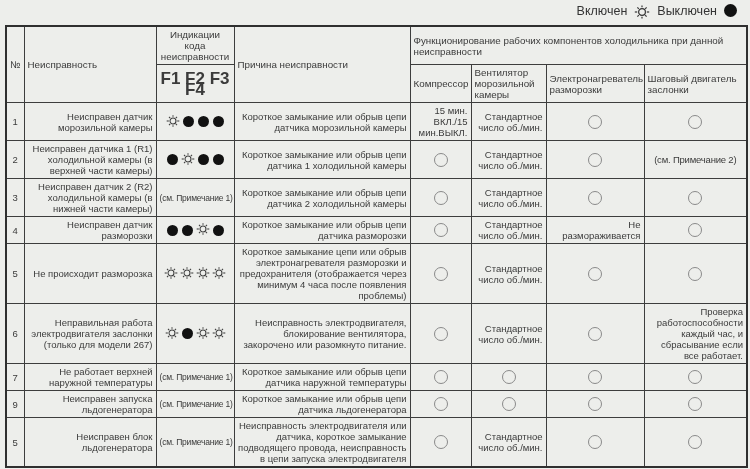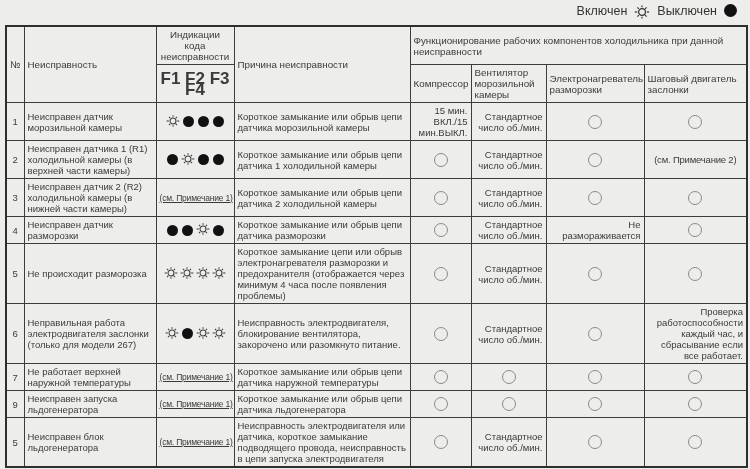--- a/index.html
+++ b/index.html
@@ -27,22 +27,22 @@
     font-size:9.5px; line-height:11px; font-weight:normal;
     padding:2px 3px; vertical-align:middle;
     overflow:hidden;
   }
   .fault thead th { font-size:9.8px; }
   .hrow1 { height:24px; }
   .hrow2 { height:32px; }
   .h-left { text-align:left; padding-left:4px;margin-left:20px; }
   .h-center { text-align:center;margin-top:20px; }
   .c-num { text-align:center; padding:1px; }
-  .c-left { text-align:left; padding-left:4px;margin-top:28px; }
-  .c-ind { text-align:center; white-space:nowrap;text-decoration:underline; }
+  .c-left { text-align:right; padding-left:4px;margin-top:28px; }
+  .c-ind { text-align:center; white-space:nowrap; }
   .c-ind .note { font-size:8.5px; letter-spacing:-0.2px; }
   .c-comp { text-align:right; }
   .c-circ { text-align:center; }
   .c-note { text-align:center; font-size:9px; letter-spacing:-0.2px; }
   .circle {
     width:12px; height:12px; display:inline-block;
     border:1px solid #8a8a8a; border-radius:50%;
     background:transparent; vertical-align:middle;
   }
   .sym-dot {

